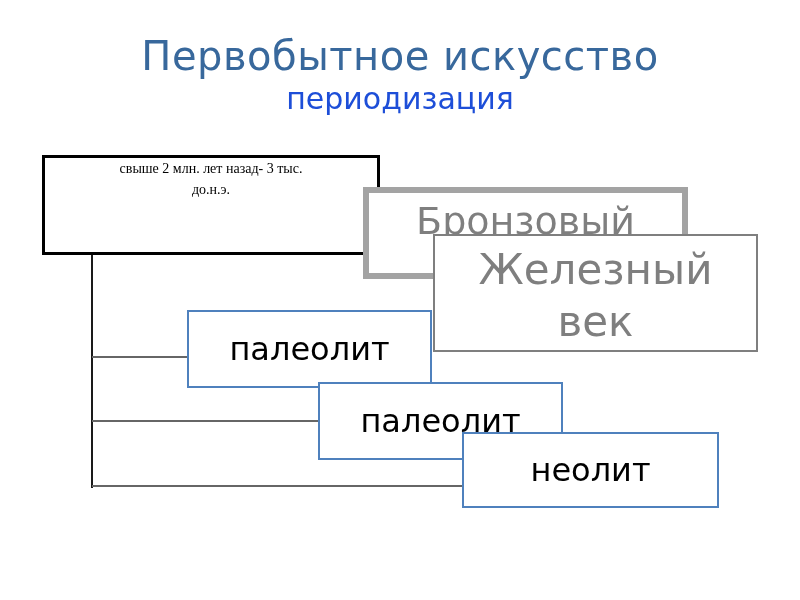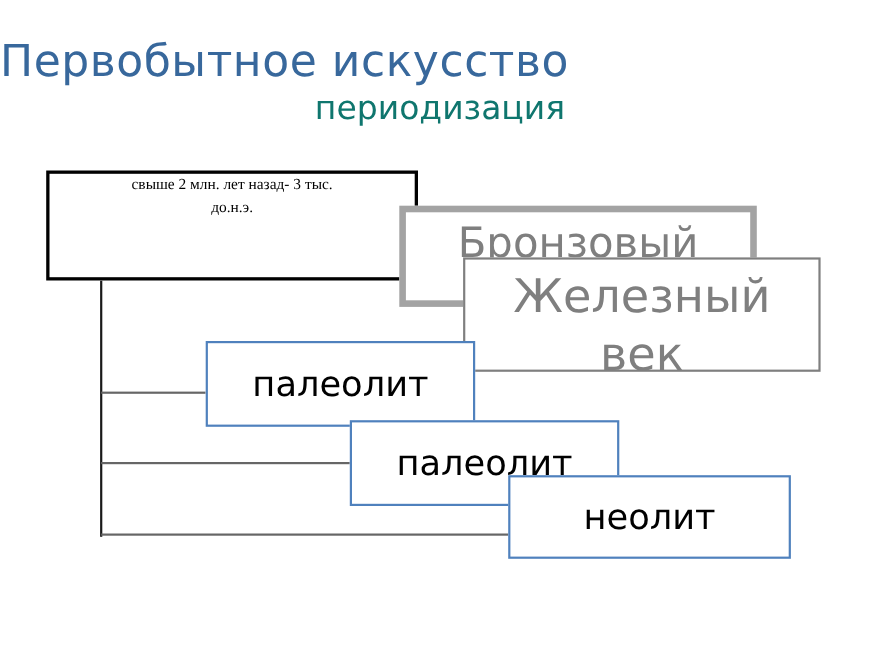--- a/index.html
+++ b/index.html
@@ -7,32 +7,33 @@
     position: relative;
     width: 800px;
     height: 600px;
     background: #ffffff;
     overflow: hidden;
     font-family: "DejaVu Sans", "Liberation Sans", sans-serif;
   }
   .title {
     position: absolute;
     left: 0; right: 0; top: 34px;
+    text-align: center;
     font-size: 40px;
     line-height: 1.1;
     color: #38689c;
     letter-spacing: 0.5px;
   }
   .subtitle {
     position: absolute;
     left: 0; right: 0; top: 82px;
     text-align: center;
     font-size: 30px;
     line-height: 1.1;
-    color: #0f766e;
+    color: #1d4ed8;
   }
   .box { position: absolute; background: #ffffff; box-sizing: border-box; }
 
   .stone {
     left: 42px; top: 155px; width: 338px; height: 100px;
     border: 3px solid #000000;
     z-index: 1;
     text-align: center;
     color: #000000;
   }
@@ -43,21 +44,21 @@
     left: 363px; top: 187px; width: 325px; height: 92px;
     border: 6px solid #a3a3a3;
     z-index: 2;
     text-align: center;
     color: #7f7f7f;
     font-size: 38px;
     line-height: 44px;
     padding-top: 6px;
   }
   .iron {
-    left: 421px; top: 234px; width: 325px; height: 104px;
+    left: 433px; top: 234px; width: 325px; height: 118px;
     border: 2px solid #7f7f7f;
     z-index: 3;
     text-align: center;
     color: #7f7f7f;
     font-size: 42px;
     line-height: 52px;
     padding-top: 8px;
     overflow: visible;
   }
   .blue-box {

